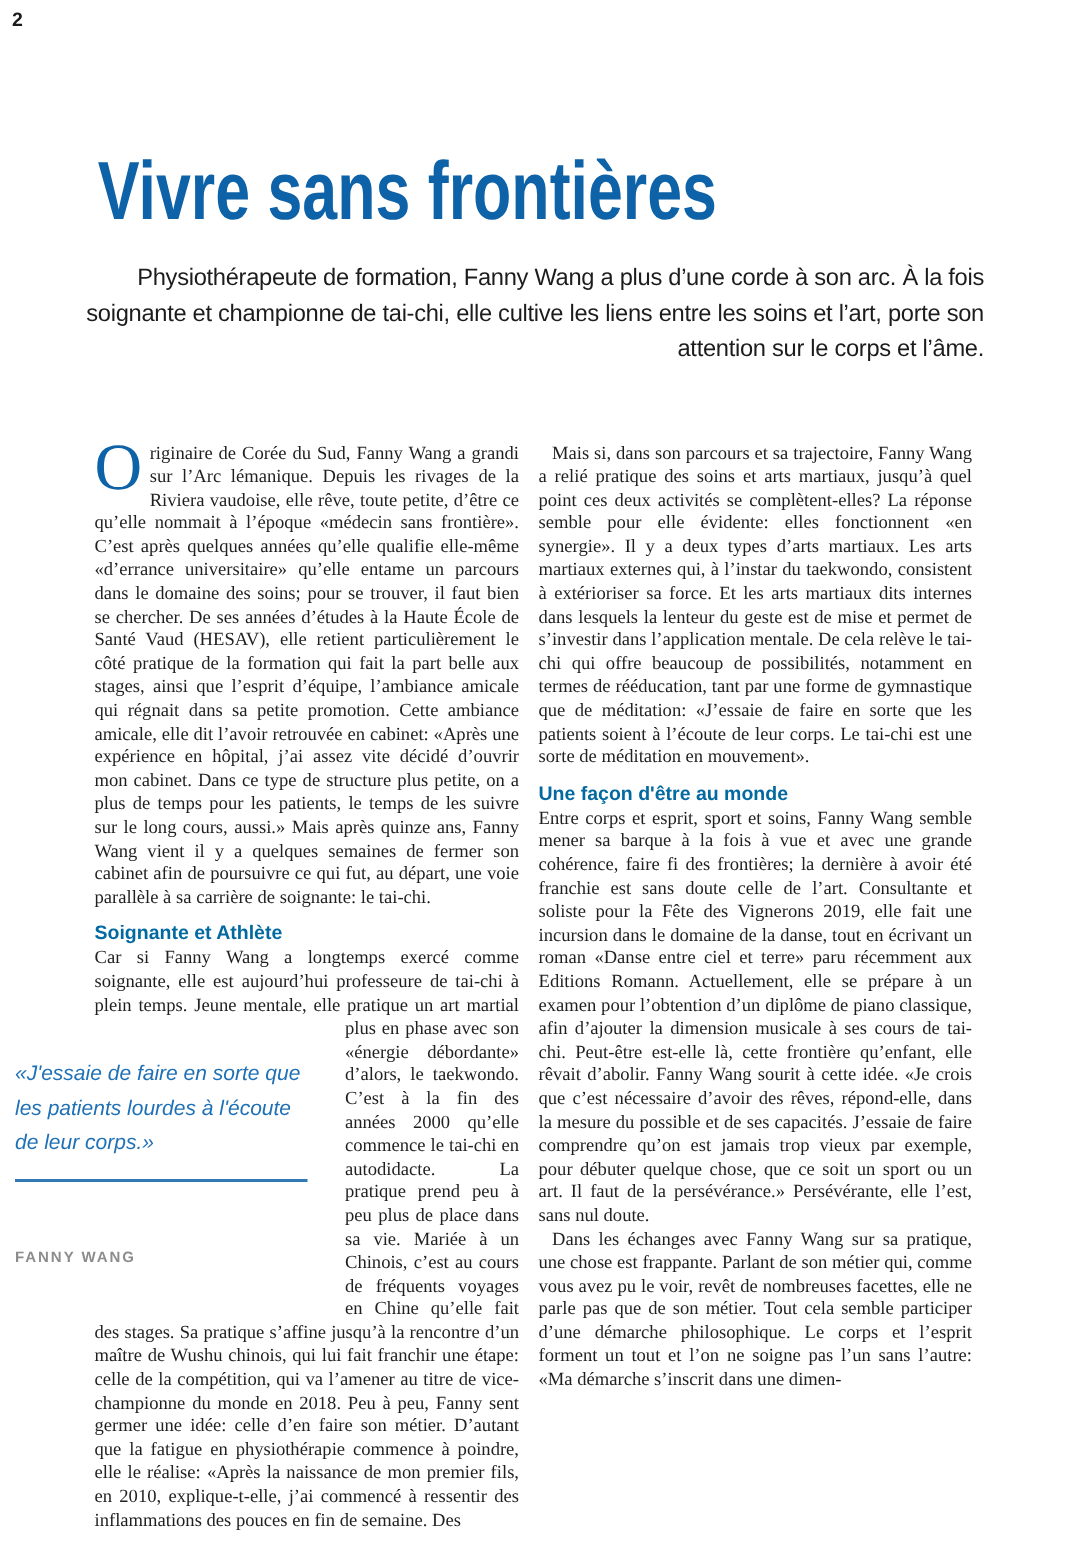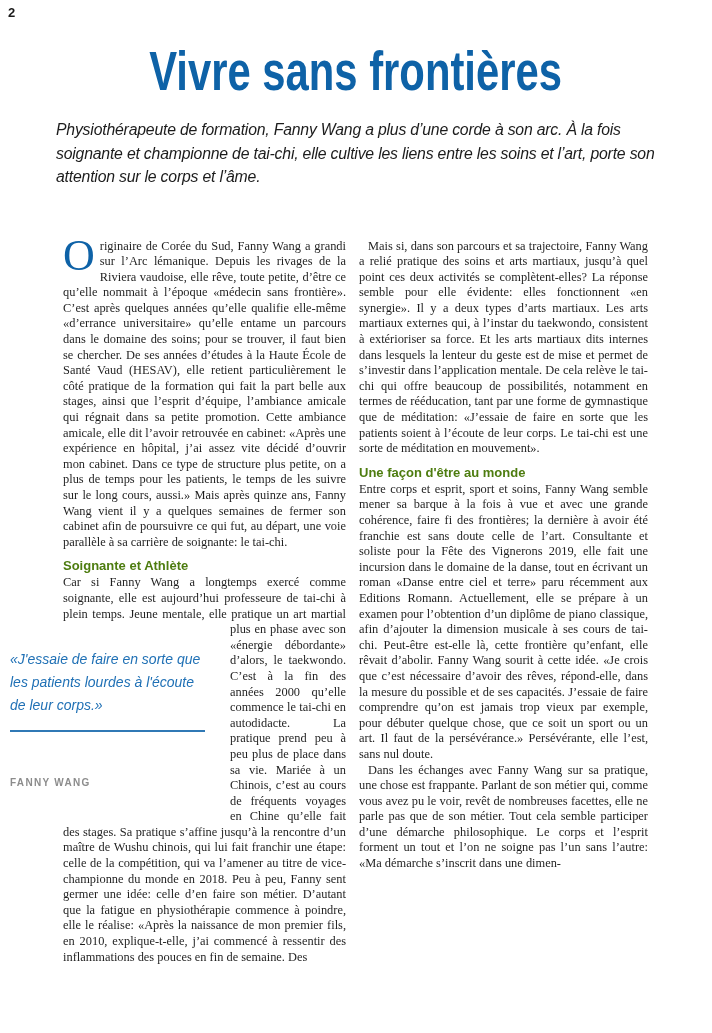--- a/index.html
+++ b/index.html
@@ -10,44 +10,43 @@
     overflow:hidden;
     font-family:"Liberation Serif", serif;
     color:#1f1f1f;
   }
   .page-number {
     position:absolute; top:5px; left:8px;
     font-family:"Liberation Sans", sans-serif;
     font-weight:bold; font-size:13px; color:#1a1a1a;
   }
   .title {
-    margin:40px 0 0 0;
-    text-align:center;
+    margin:96px 0 0 0;
+    text-align:left;
     font-family:"Liberation Sans", sans-serif;
     font-weight:bold;
     font-size:55px;
     line-height:62px;
     color:#0e62a7;
     white-space:nowrap;
   }
   .title .squeeze {
     display:inline-block;
     transform:scaleX(0.76);
     transform-origin:center;
   }
   .subtitle {
     width:600px;
     margin:16px auto 0 auto;
-    text-align:left;
+    text-align:right;
     font-family:"Liberation Sans", sans-serif;
     font-size:15.8px;
     letter-spacing:-0.2px;
     line-height:23.5px;
     color:#1c1c1c;
-    font-style:italic;
   }
   .columns {
     display:flex;
     padding:0 64px 0 63px;
     gap:13px;
     margin-top:50px;
   }
   .col { min-width:0; }
   .col-left  { width:284px; }
   .col-right { width:290px; }
@@ -57,21 +56,21 @@
     line-height:15.6px;
     text-align:justify;
     color:#1f1f1f;
   }
   p.body.indent { text-indent:9px; }
   h2.section-heading {
     margin:8px 0 2px 0;
     font-family:"Liberation Sans", sans-serif;
     font-weight:bold;
     font-size:13px;
-    color:#4d7c0f;
+    color:#0369a1;
   }
   .dropcap {
     float:left;
     font-family:"Liberation Serif", serif;
     font-size:44px;
     line-height:30px;
     padding:2px 5px 0 0;
     color:#0e62a7;
   }
   .pullquote {

